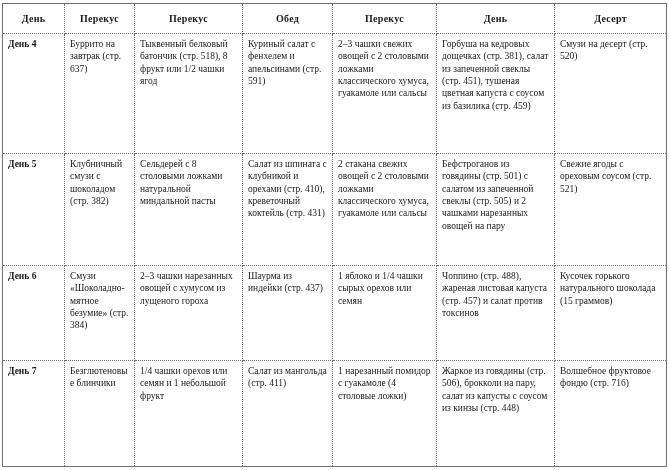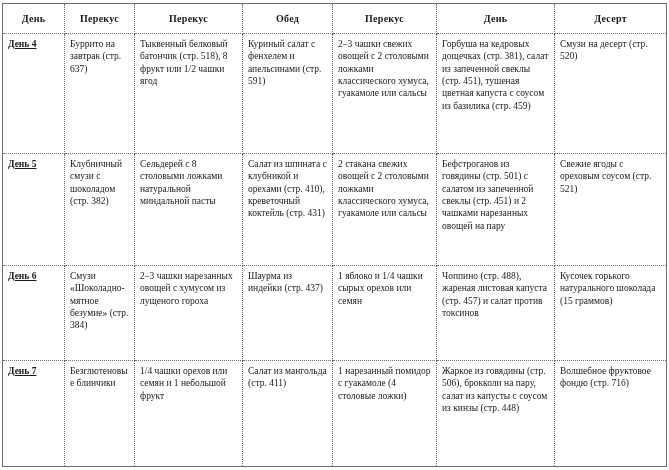--- a/index.html
+++ b/index.html
@@ -36,21 +36,20 @@
   th {
     font-weight: bold;
     text-align: center;
     vertical-align: middle;
     padding: 6px 4px;
     font-size: 10px;
     letter-spacing: 0.3px;
   }
   td.day-cell {
     font-weight: bold;
-    text-decoration: underline;
   }
   
   col.c-day   { width: 62px; }
   col.c-bfast { width: 70px; }
   col.c-snk1  { width: 108px; }
   col.c-lunch { width: 90px; }
   col.c-snk2  { width: 104px; }
   col.c-din   { width: 118px; }
   col.c-des   { width: 112px; }
   
@@ -94,21 +93,21 @@
         <td>2–3 чашки свежих овощей с 2 столовыми ложками классического хумуса, гуакамоле или сальсы</td>
         <td>Горбуша на кедровых дощечках (стр. 381), салат из запеченной свеклы (стр. 451), тушеная цветная капуста с соусом из базилика (стр. 459)</td>
         <td>Смузи на десерт (стр. 520)</td>
       </tr>
       <tr class="r1">
         <td class="day-cell">День 5</td>
         <td>Клубничный смузи с шоколадом (стр. 382)</td>
         <td>Сельдерей с 8 столовыми ложками натуральной миндальной пасты</td>
         <td>Салат из шпината с клубникой и орехами (стр. 410), креветочный коктейль (стр. 431)</td>
         <td>2 стакана свежих овощей с 2 столовыми ложками классического хумуса, гуакамоле или сальсы</td>
-        <td>Бефстроганов из говядины (стр. 501) с салатом из запеченной свеклы (стр. 451) и 2 чашками нарезанных овощей на пару</td>
+        <td>Бефстроганов из говядины (стр. 501) с салатом из запеченной свеклы (стр. 505) и 2 чашками нарезанных овощей на пару</td>
         <td>Свежие ягоды с ореховым соусом (стр. 521)</td>
       </tr>
       <tr class="r2">
         <td class="day-cell">День 6</td>
         <td>Смузи «Шоколадно-мятное безумие» (стр. 384)</td>
         <td>2–3 чашки нарезанных овощей с хумусом из лущеного гороха</td>
         <td>Шаурма из индейки (стр. 437)</td>
         <td>1 яблоко и 1/4 чашки сырых орехов или семян</td>
         <td>Чоппино (стр. 488), жареная листовая капуста (стр. 457) и салат против токсинов</td>
         <td>Кусочек горького натурального шоколада (15 граммов)</td>

